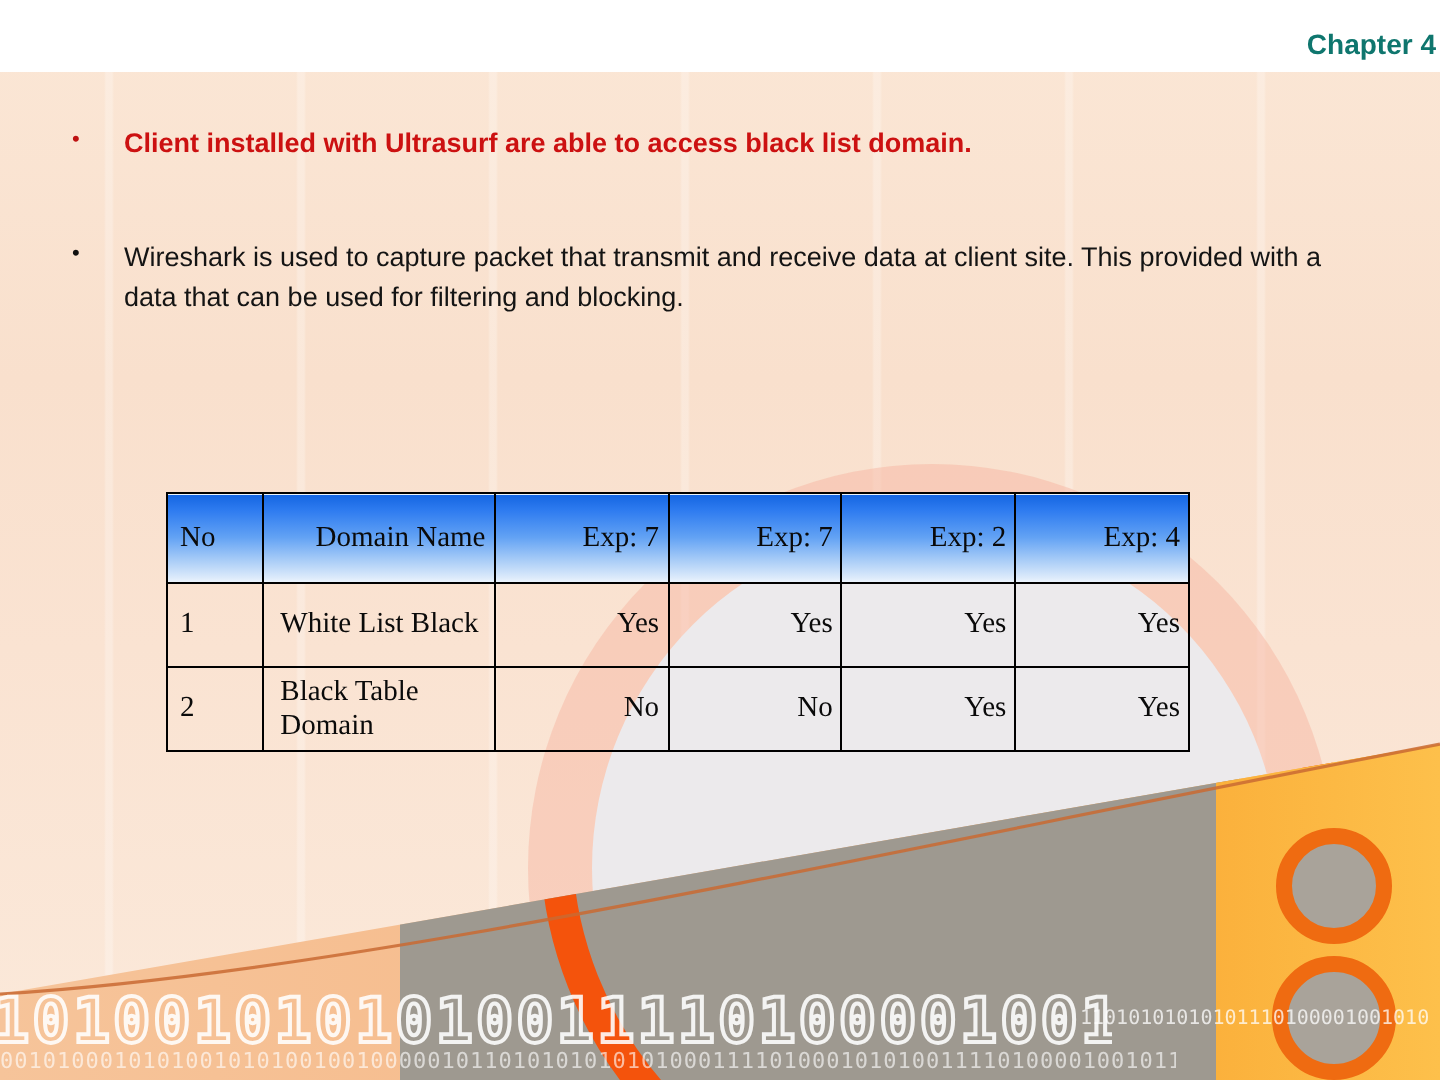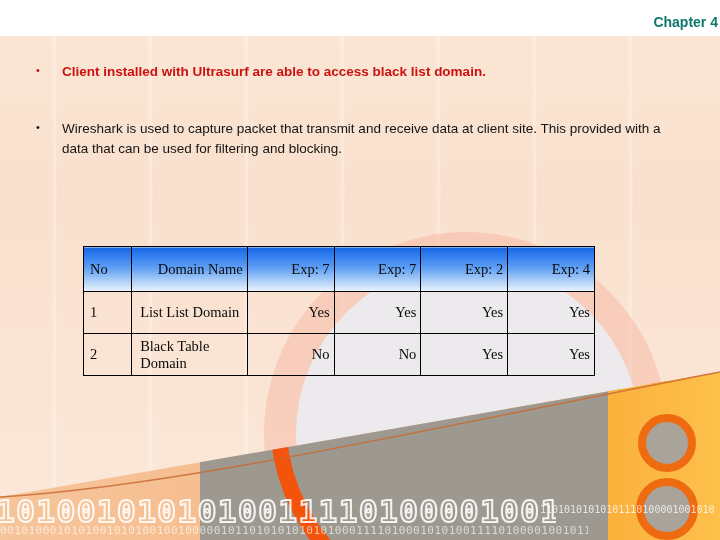--- a/index.html
+++ b/index.html
@@ -219,21 +219,21 @@
         <th>Domain Name</th>
         <th>Exp: 7</th>
         <th>Exp: 7</th>
         <th>Exp: 2</th>
         <th>Exp: 4</th>
       </tr>
     </thead>
     <tbody>
       <tr>
         <td class="c-no">1</td>
-        <td class="c-name">List List Domain</td>
+        <td class="c-name">White List Black</td>
         <td>Yes</td>
         <td>Yes</td>
         <td>Yes</td>
         <td>Yes</td>
       </tr>
       <tr>
         <td class="c-no">2</td>
         <td class="c-name">Black Table Domain</td>
         <td>No</td>
         <td>No</td>

